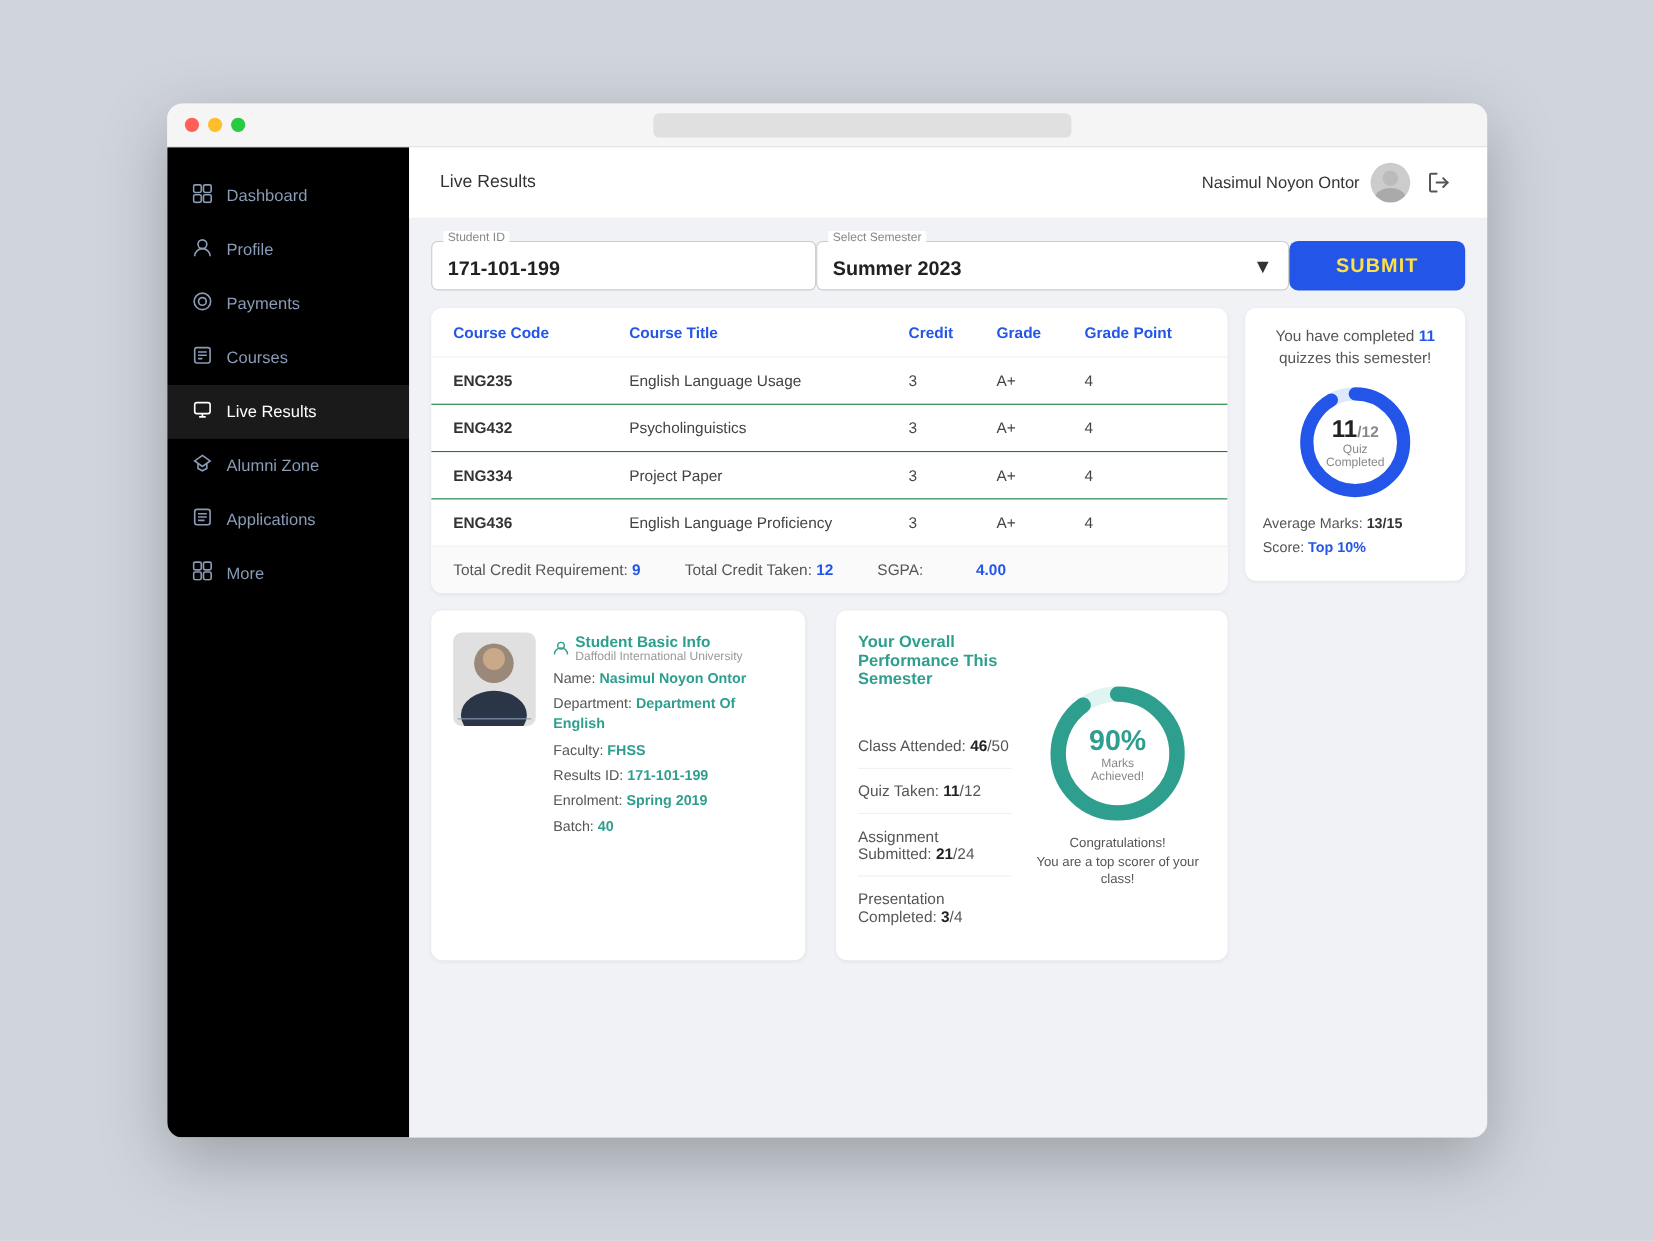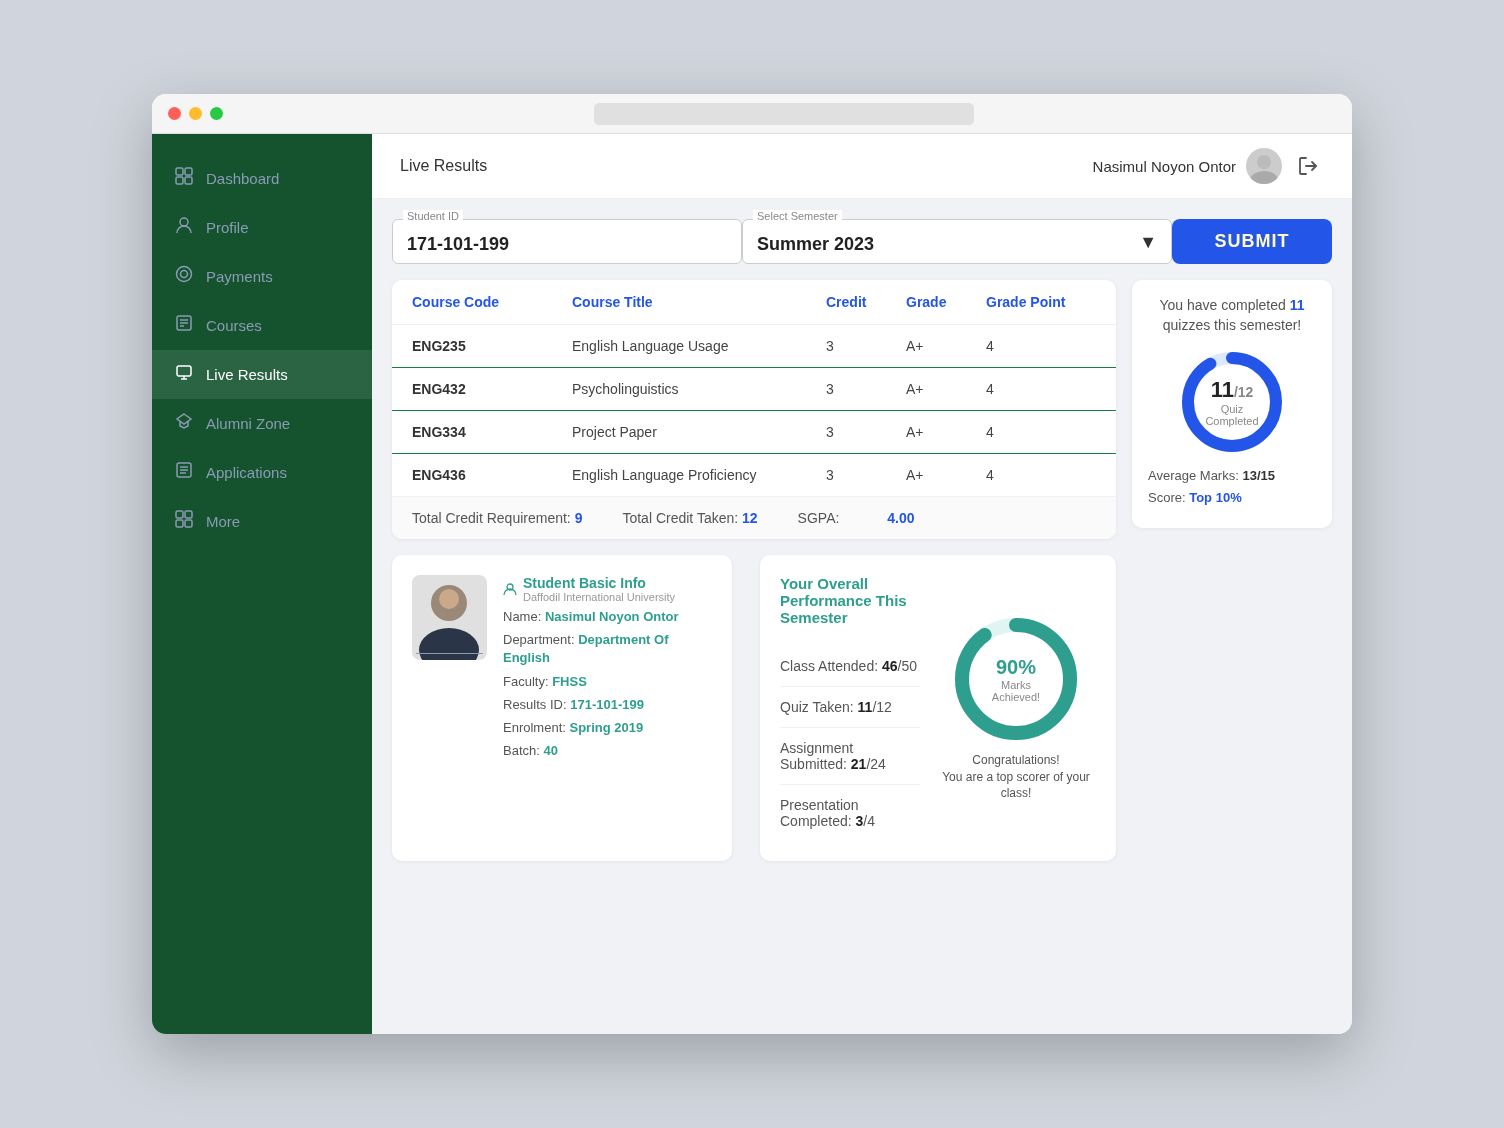--- a/index.html
+++ b/index.html
@@ -41,21 +41,21 @@
       height: 22px;
       background: #e0e0e0;
       border-radius: 5px;
     }
     .app-layout {
       display: flex;
       height: calc(100% - 40px);
     }
     .sidebar {
       width: 220px;
-      background: #14532d;
+      background: #000000;
       min-height: 900px;
       display: flex;
       flex-direction: column;
       padding: 20px 0;
     }
     .sidebar-item {
       display: flex;
       align-items: center;
       gap: 12px;
       padding: 13px 22px;
@@ -169,21 +169,21 @@
       position: absolute;
       top: -10px;
       left: 10px;
       background: #fff;
       padding: 0 4px;
       font-size: 11px;
       color: #888;
     }
     .submit-btn {
       background: #2255e8;
-      color: #fef9c3;
+      color: #fde047;
       border: none;
       border-radius: 8px;
       padding: 0 40px;
       font-size: 18px;
       font-weight: 700;
       letter-spacing: 1px;
       cursor: pointer;
       min-width: 160px;
     }
     .main-grid {
@@ -315,21 +315,21 @@
       flex: 1;
       box-shadow: 0 1px 4px rgba(0,0,0,0.06);
       display: flex;
       gap: 16px;
     }
     .perf-left { flex: 1; }
     .perf-title-text {
       font-size: 15px;
       font-weight: 700;
       color: #2e9e8e;
-      margin-bottom: 20px;
+      margin-bottom: 32px;
     }
     .perf-stat {
       font-size: 14px;
       color: #555;
       padding: 12px 0;
       border-bottom: 1px solid #f0f0f0;
     }
     .perf-stat:last-child { border-bottom: none; }
     .perf-stat strong { color: #222; }
     .perf-right {
@@ -345,21 +345,21 @@
       height: 130px;
     }
     .big-donut-wrap svg { width: 130px; height: 130px; }
     .big-donut-center {
       position: absolute;
       top: 50%;
       left: 50%;
       transform: translate(-50%, -50%);
       text-align: center;
     }
-    .big-donut-center .pct { font-size: 20px; font-weight: 700; color: #2e9e8e; }
+    .big-donut-center .pct { font-size: 26px; font-weight: 700; color: #2e9e8e; }
     .big-donut-center .lbl { font-size: 11px; color: #888; }
     .congrats { font-size: 12px; color: #555; text-align: center; margin-top: 8px; line-height: 1.4; }
     
   </style>
 </head>
 <body>
 
 <div class="window">
 
   <div class="titlebar">

